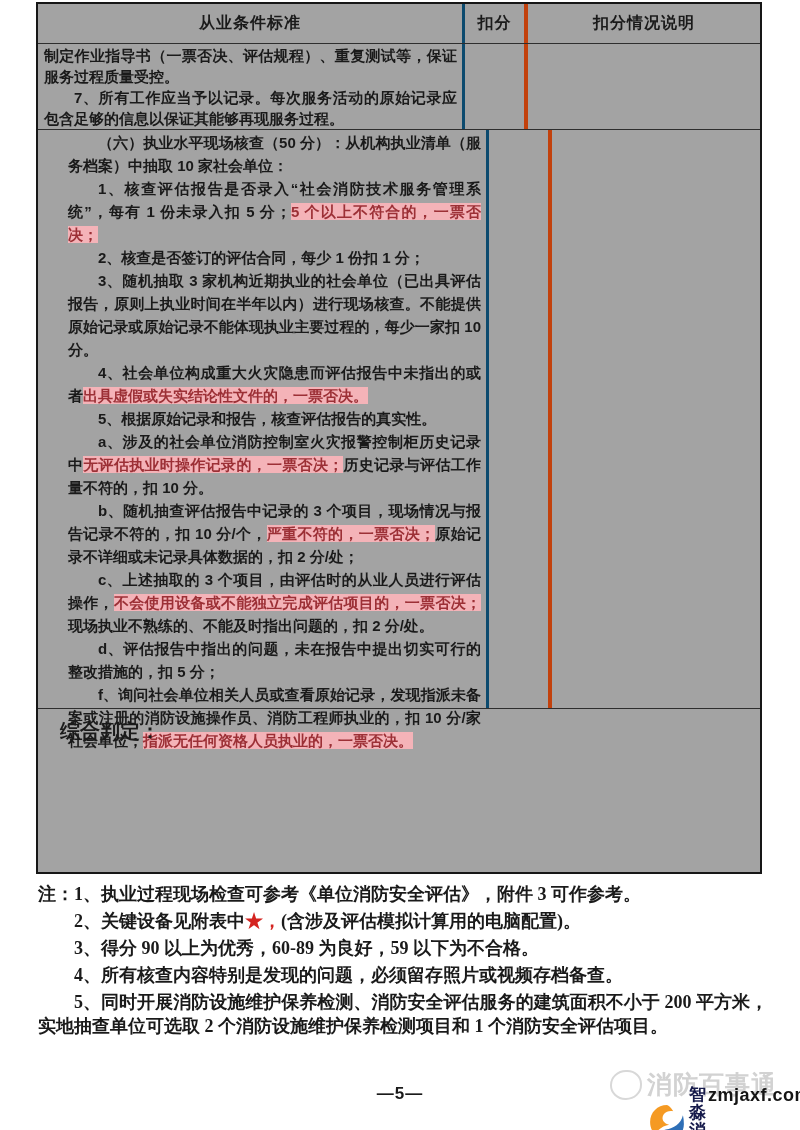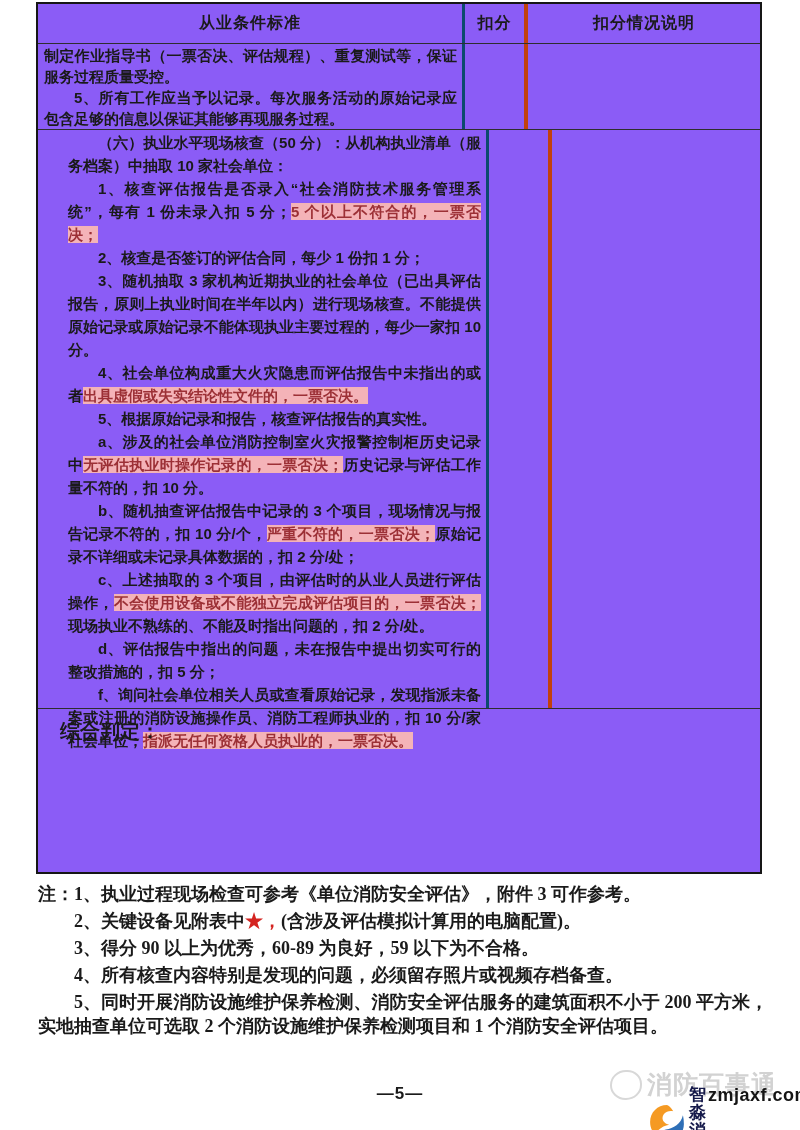--- a/index.html
+++ b/index.html
@@ -6,21 +6,21 @@
   html,body { background:#ffffff; }
   .page {
     position:relative; width:800px; height:1130px; margin:0 auto;
     background:#ffffff; overflow:hidden;
     font-family:"Liberation Sans", sans-serif;
     color:#1a1a1a; font-weight:bold;
   }
   
   .doc-table {
     position:absolute; left:36px; top:2px; width:726px;
-    border:2px solid #161616; background:#8b5cf6;
+    border:2px solid #161616; background:#a3a3a3;
   }
   .t-row { display:flex; }
   .t-row + .t-row { border-top:1px solid #2e2e2e; }
   .c1 { width:424px; }
   .c2 { width:62px;  border-left:3px solid #0c4a6e; }
   .c3 { flex:1;      border-left:4px solid #c2410c; }
   .t-header .hc { display:flex; align-items:center; justify-content:center;
     height:39px; font-size:16px; letter-spacing:1px; }
   .row1 .c1 { height:85px; }
   .row2 .c1 { height:578px;margin-left:24px; }
@@ -61,21 +61,21 @@
     <div class="t-row t-header">
       <div class="c1 hc">从业条件标准</div>
       <div class="c2 hc">扣分</div>
       <div class="c3 hc">扣分情况说明</div>
     </div>
 
     <div class="t-row row1">
       <div class="c1">
         <div class="cellpad">
           <p class="para"><span>制定作业指导书（一票否决、评估规程）、重复测试等，保证服务过程质量受控。</span></p>
-          <p class="para ind"><span>5、所有工作应当予以记录。每次服务活动的原始记录应包含足够的信息以保证其能够再现服务过程。</span></p>
+          <p class="para ind"><span>7、所有工作应当予以记录。每次服务活动的原始记录应包含足够的信息以保证其能够再现服务过程。</span></p>
         </div>
       </div>
       <div class="c2"></div>
       <div class="c3"></div>
     </div>
 
     <div class="t-row row2">
       <div class="c1">
         <div class="cellpad">
           <p class="para ind"><span>（六）执业水平现场核查（50 分）：从机构执业清单（服务档案）中抽取 10 家社会单位：</span></p>

